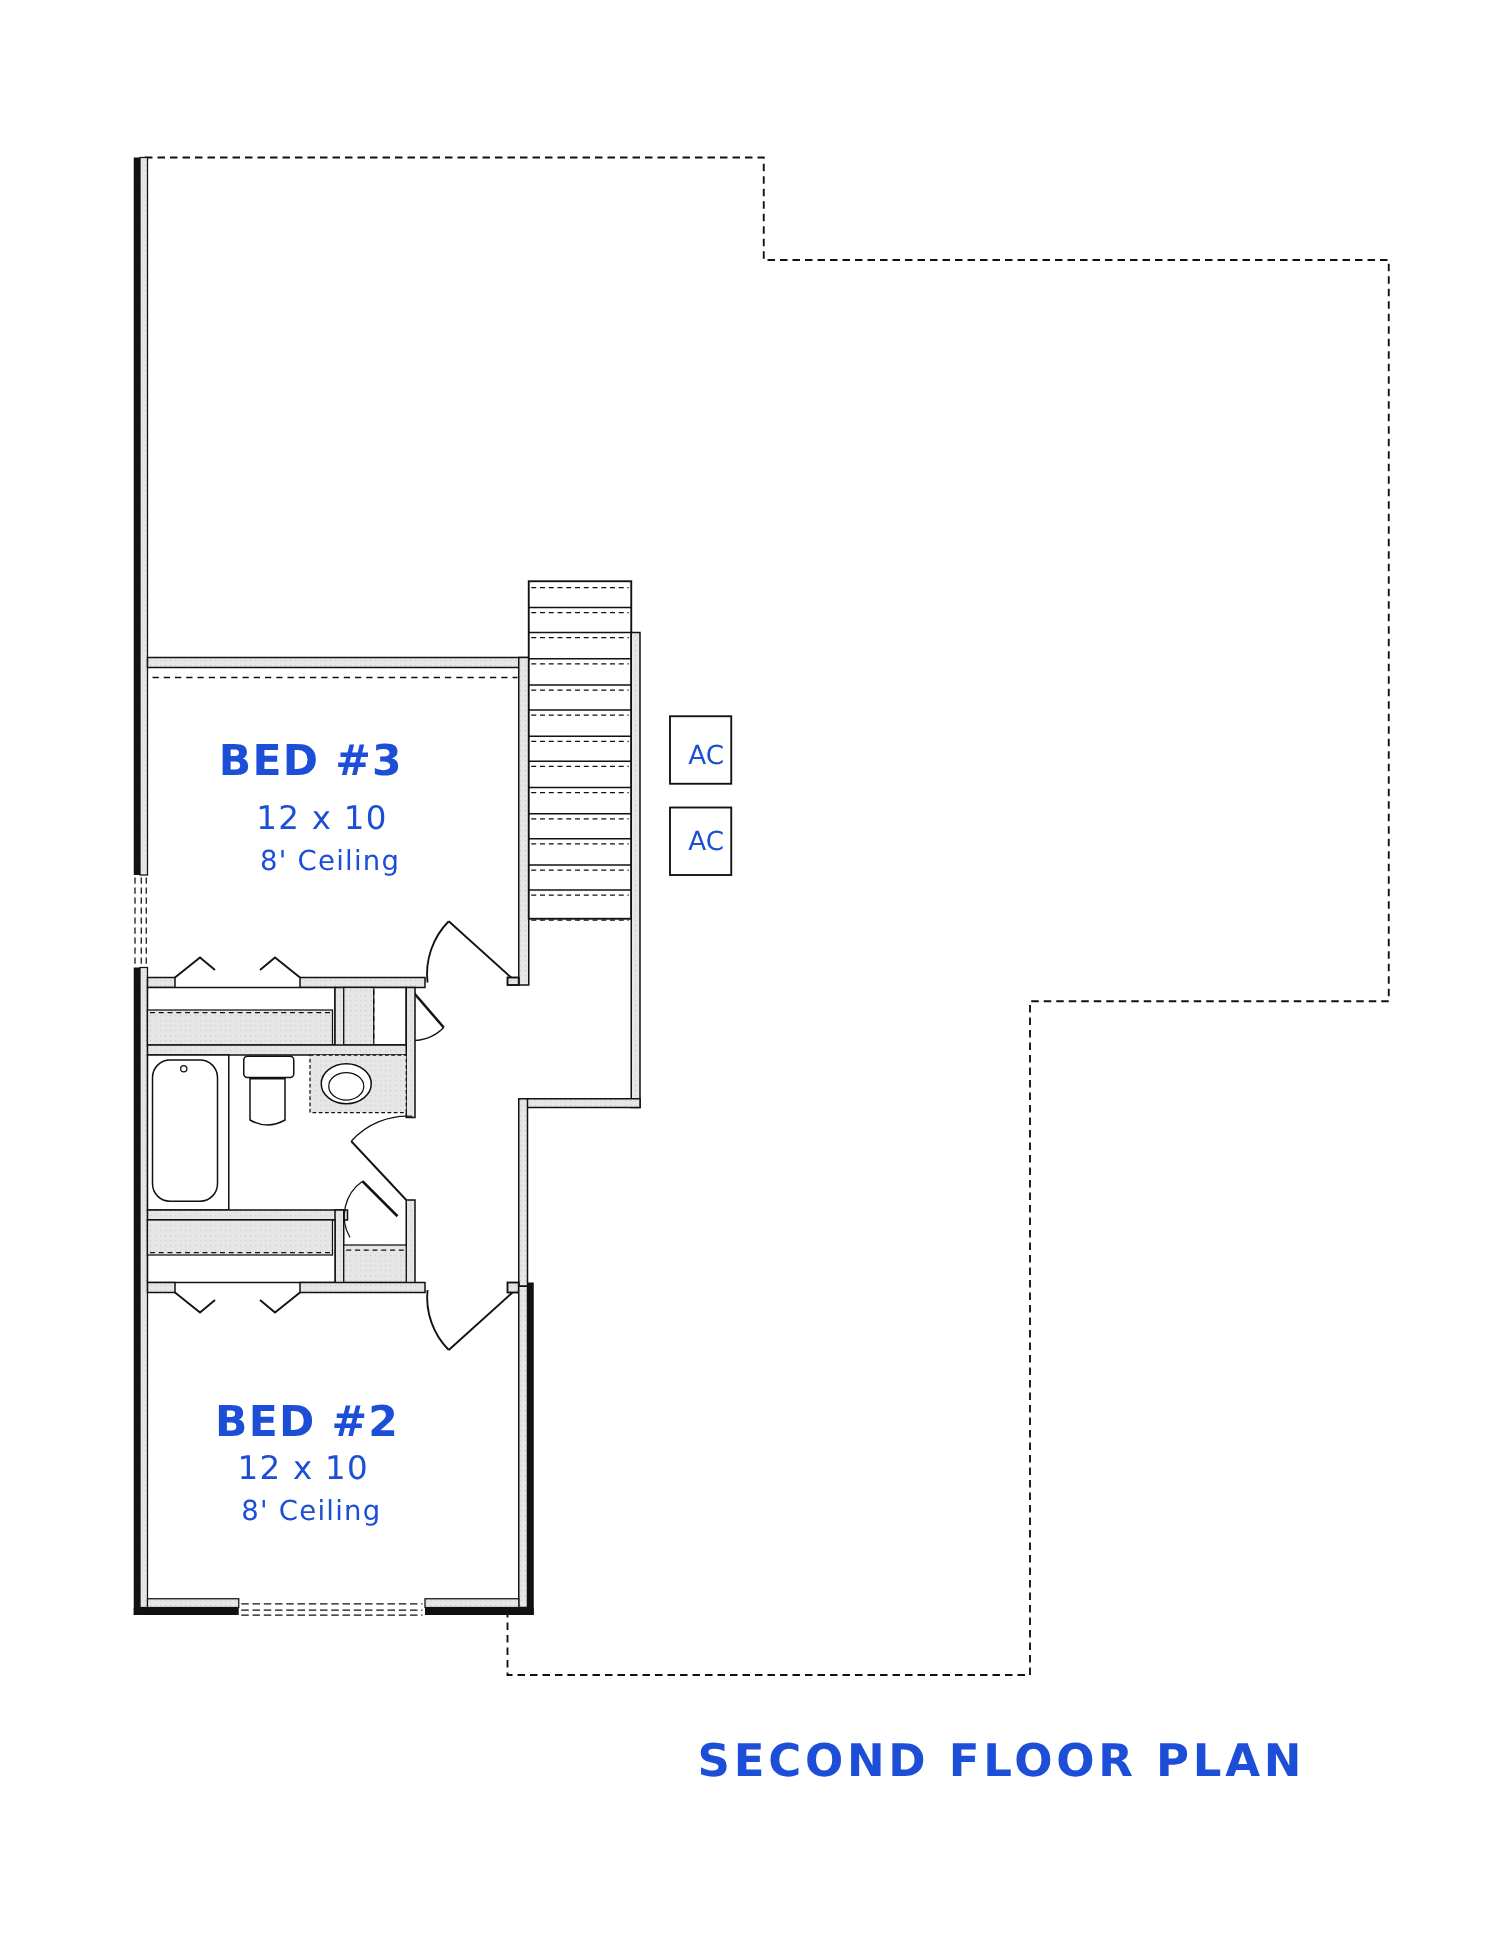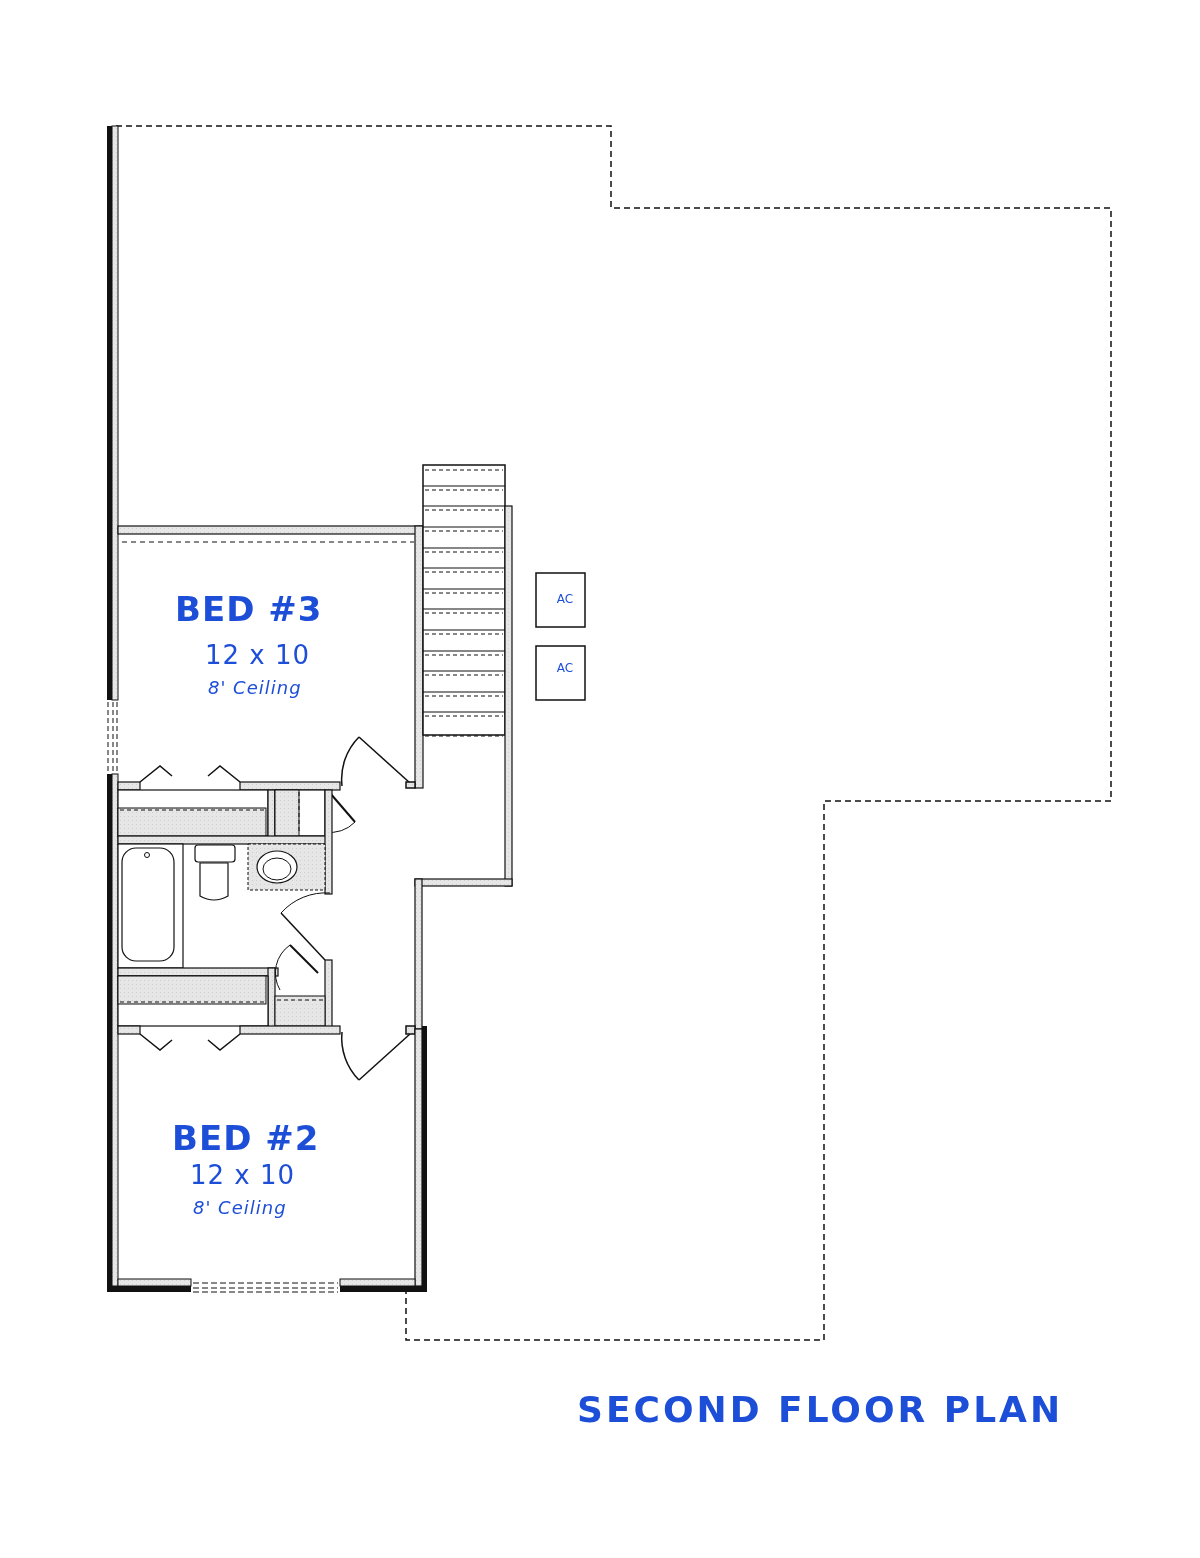--- a/index.html
+++ b/index.html
@@ -1,23 +1,23 @@
 <!DOCTYPE html>
 <html><head>
 <meta charset="utf-8">
 <style>
   html, body { margin: 0; padding: 0; background: #ffffff; }
   body { width: 1200px; height: 1558px; position: relative; overflow: hidden; }
   #plan { position: absolute; left: 0; top: 0; width: 1200px; height: 1558px; }
   .lbl { position: absolute; font-family: "DejaVu Sans", sans-serif; color: #1d4ed8; white-space: nowrap; }
   .room-name { font-size: 34px; font-weight: bold; letter-spacing: 1px; }
   .room-size { font-size: 26px; letter-spacing: 1px; }
-  .room-ceiling { font-size: 18px; letter-spacing: 1px; font-style: italic; }
-  .ac-label { font-size: 12px; text-align: center; width: 58px; }
-  .plan-title { font-size: 36px; font-weight: bold; letter-spacing: 3px; margin-left: 19px; }
+  .room-ceiling { font-size: 22px; letter-spacing: 1px; }
+  .ac-label { font-size: 21px; text-align: center; width: 58px; }
+  .plan-title { font-size: 36px; font-weight: bold; letter-spacing: 3px; }
 </style>
 </head>
 <body>
 
 <svg id="plan" viewBox="0 0 1200 1558" xmlns="http://www.w3.org/2000/svg">
   <defs>
     <pattern id="hatch" width="4" height="4" patternUnits="userSpaceOnUse">
       <rect width="4" height="4" fill="#e6e6e6"></rect>
       <rect width="1" height="1" fill="#cfcfcf"></rect>
     </pattern>

